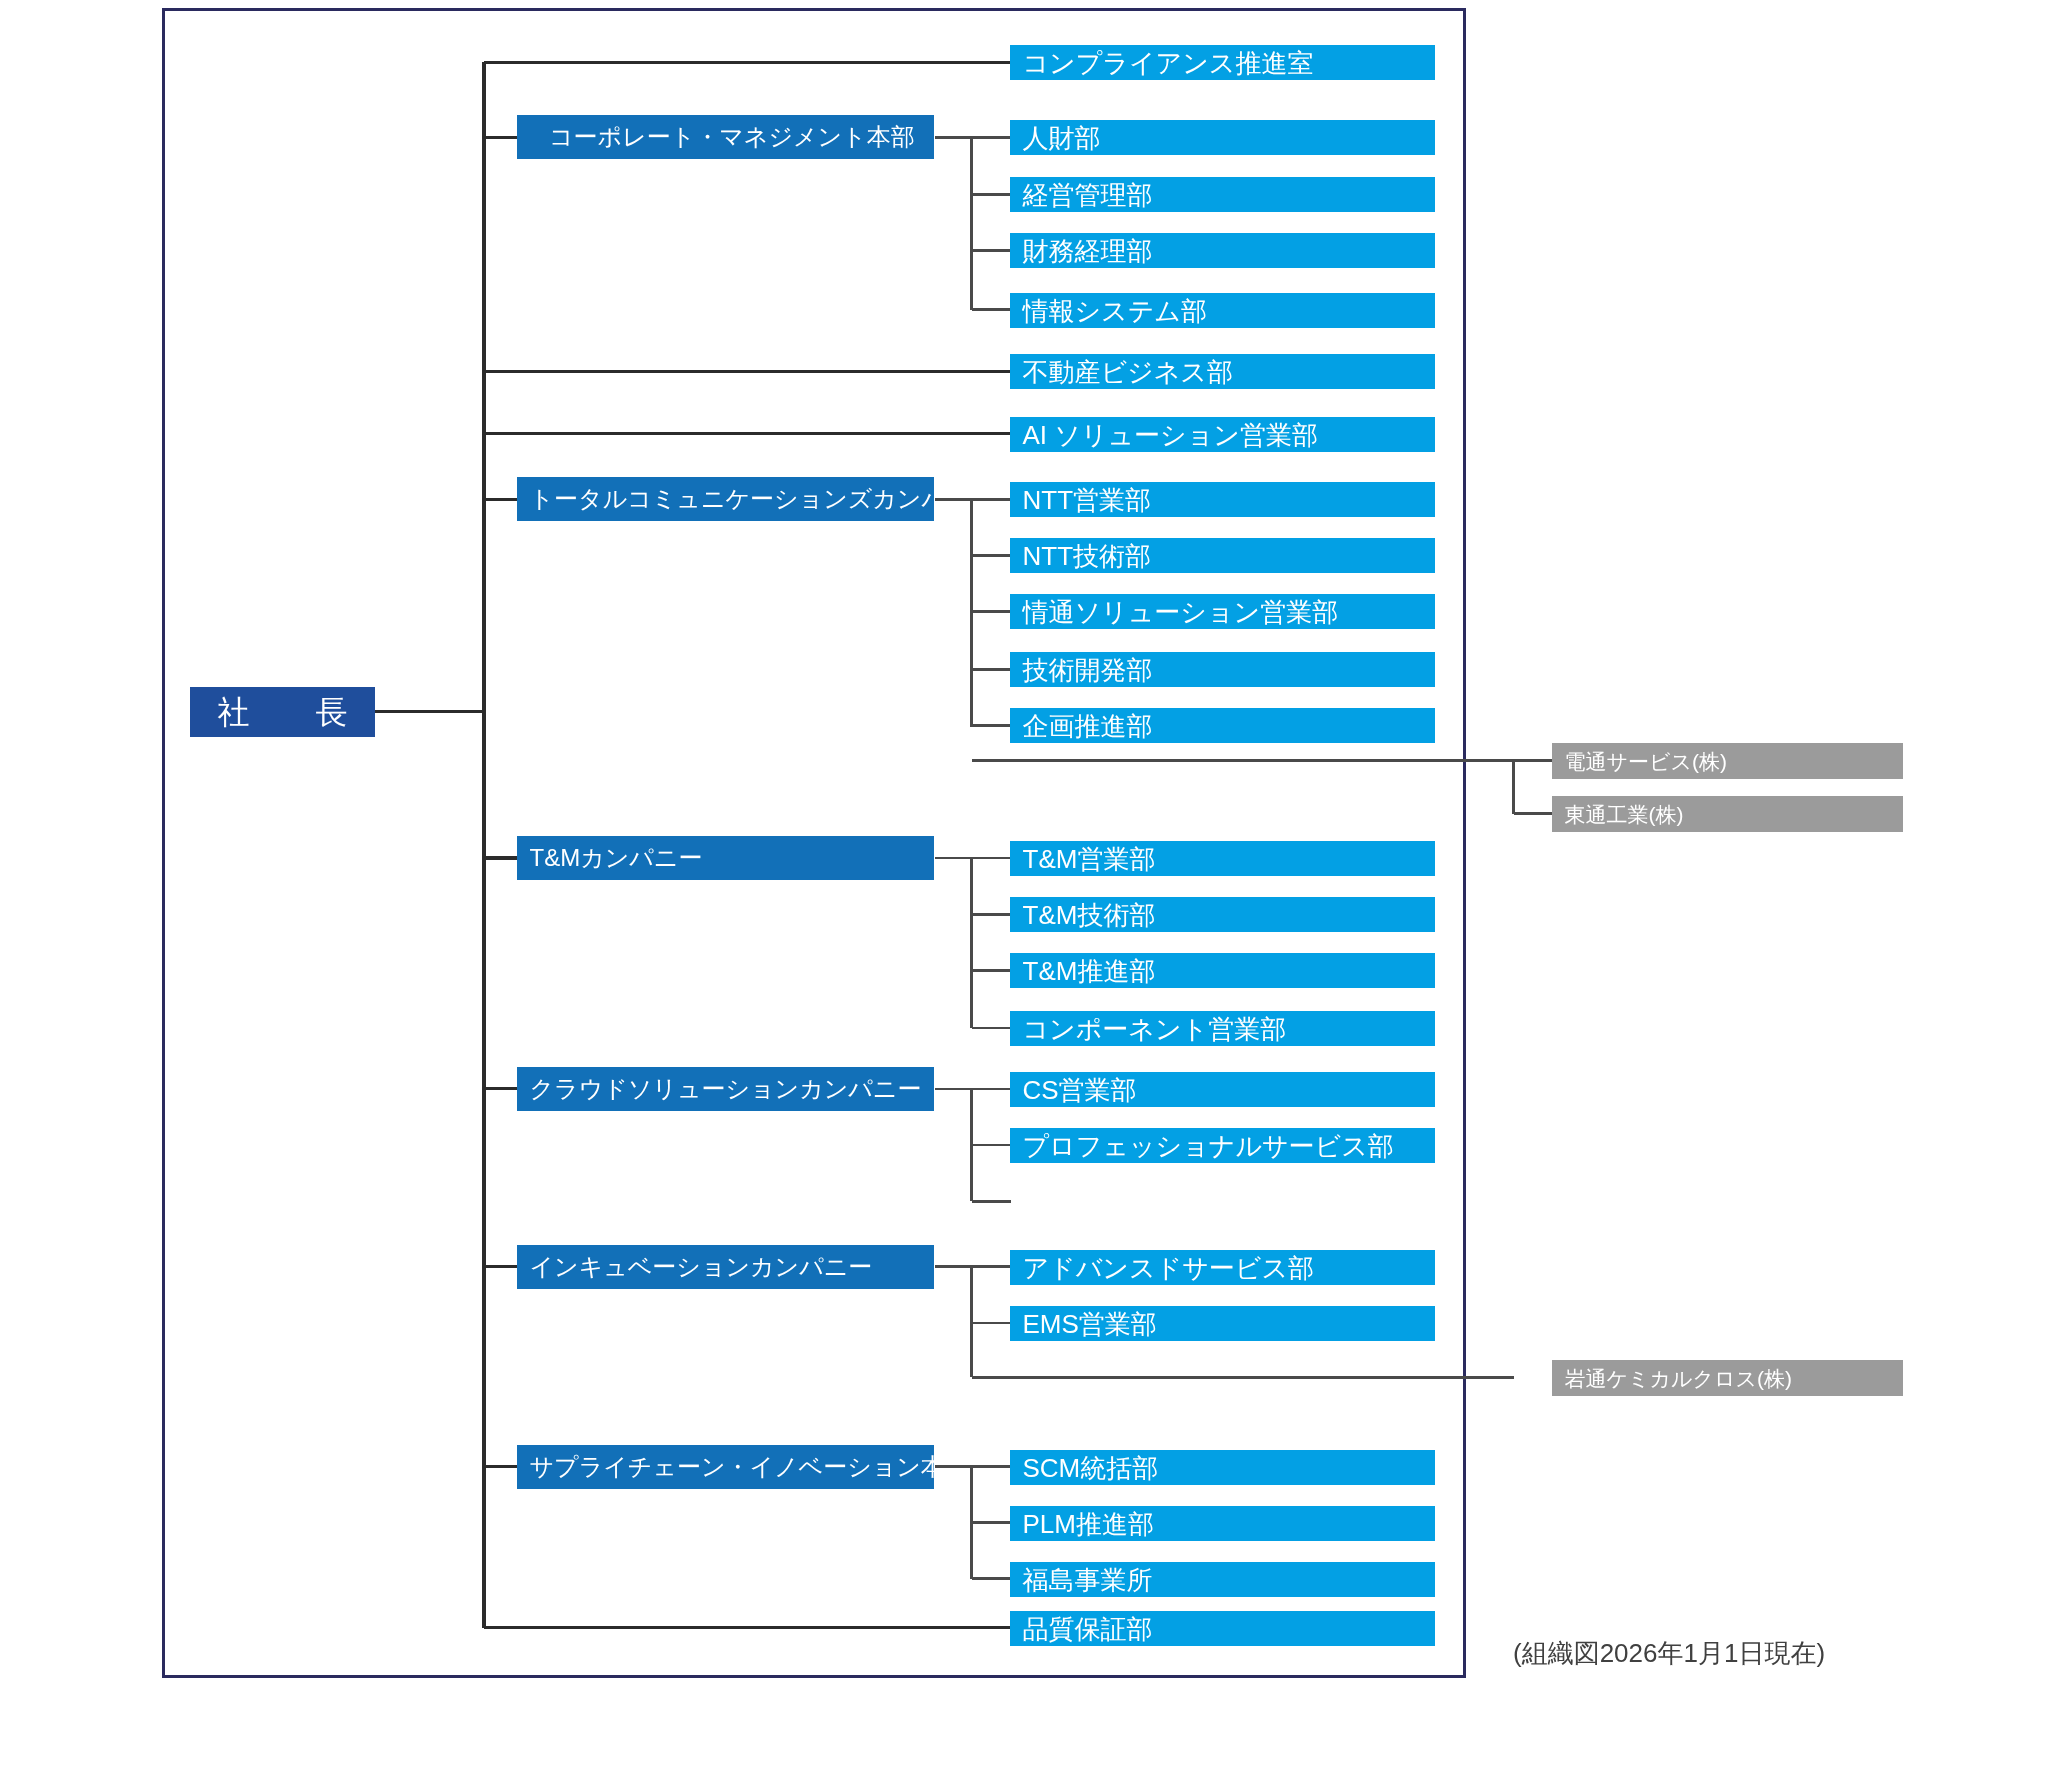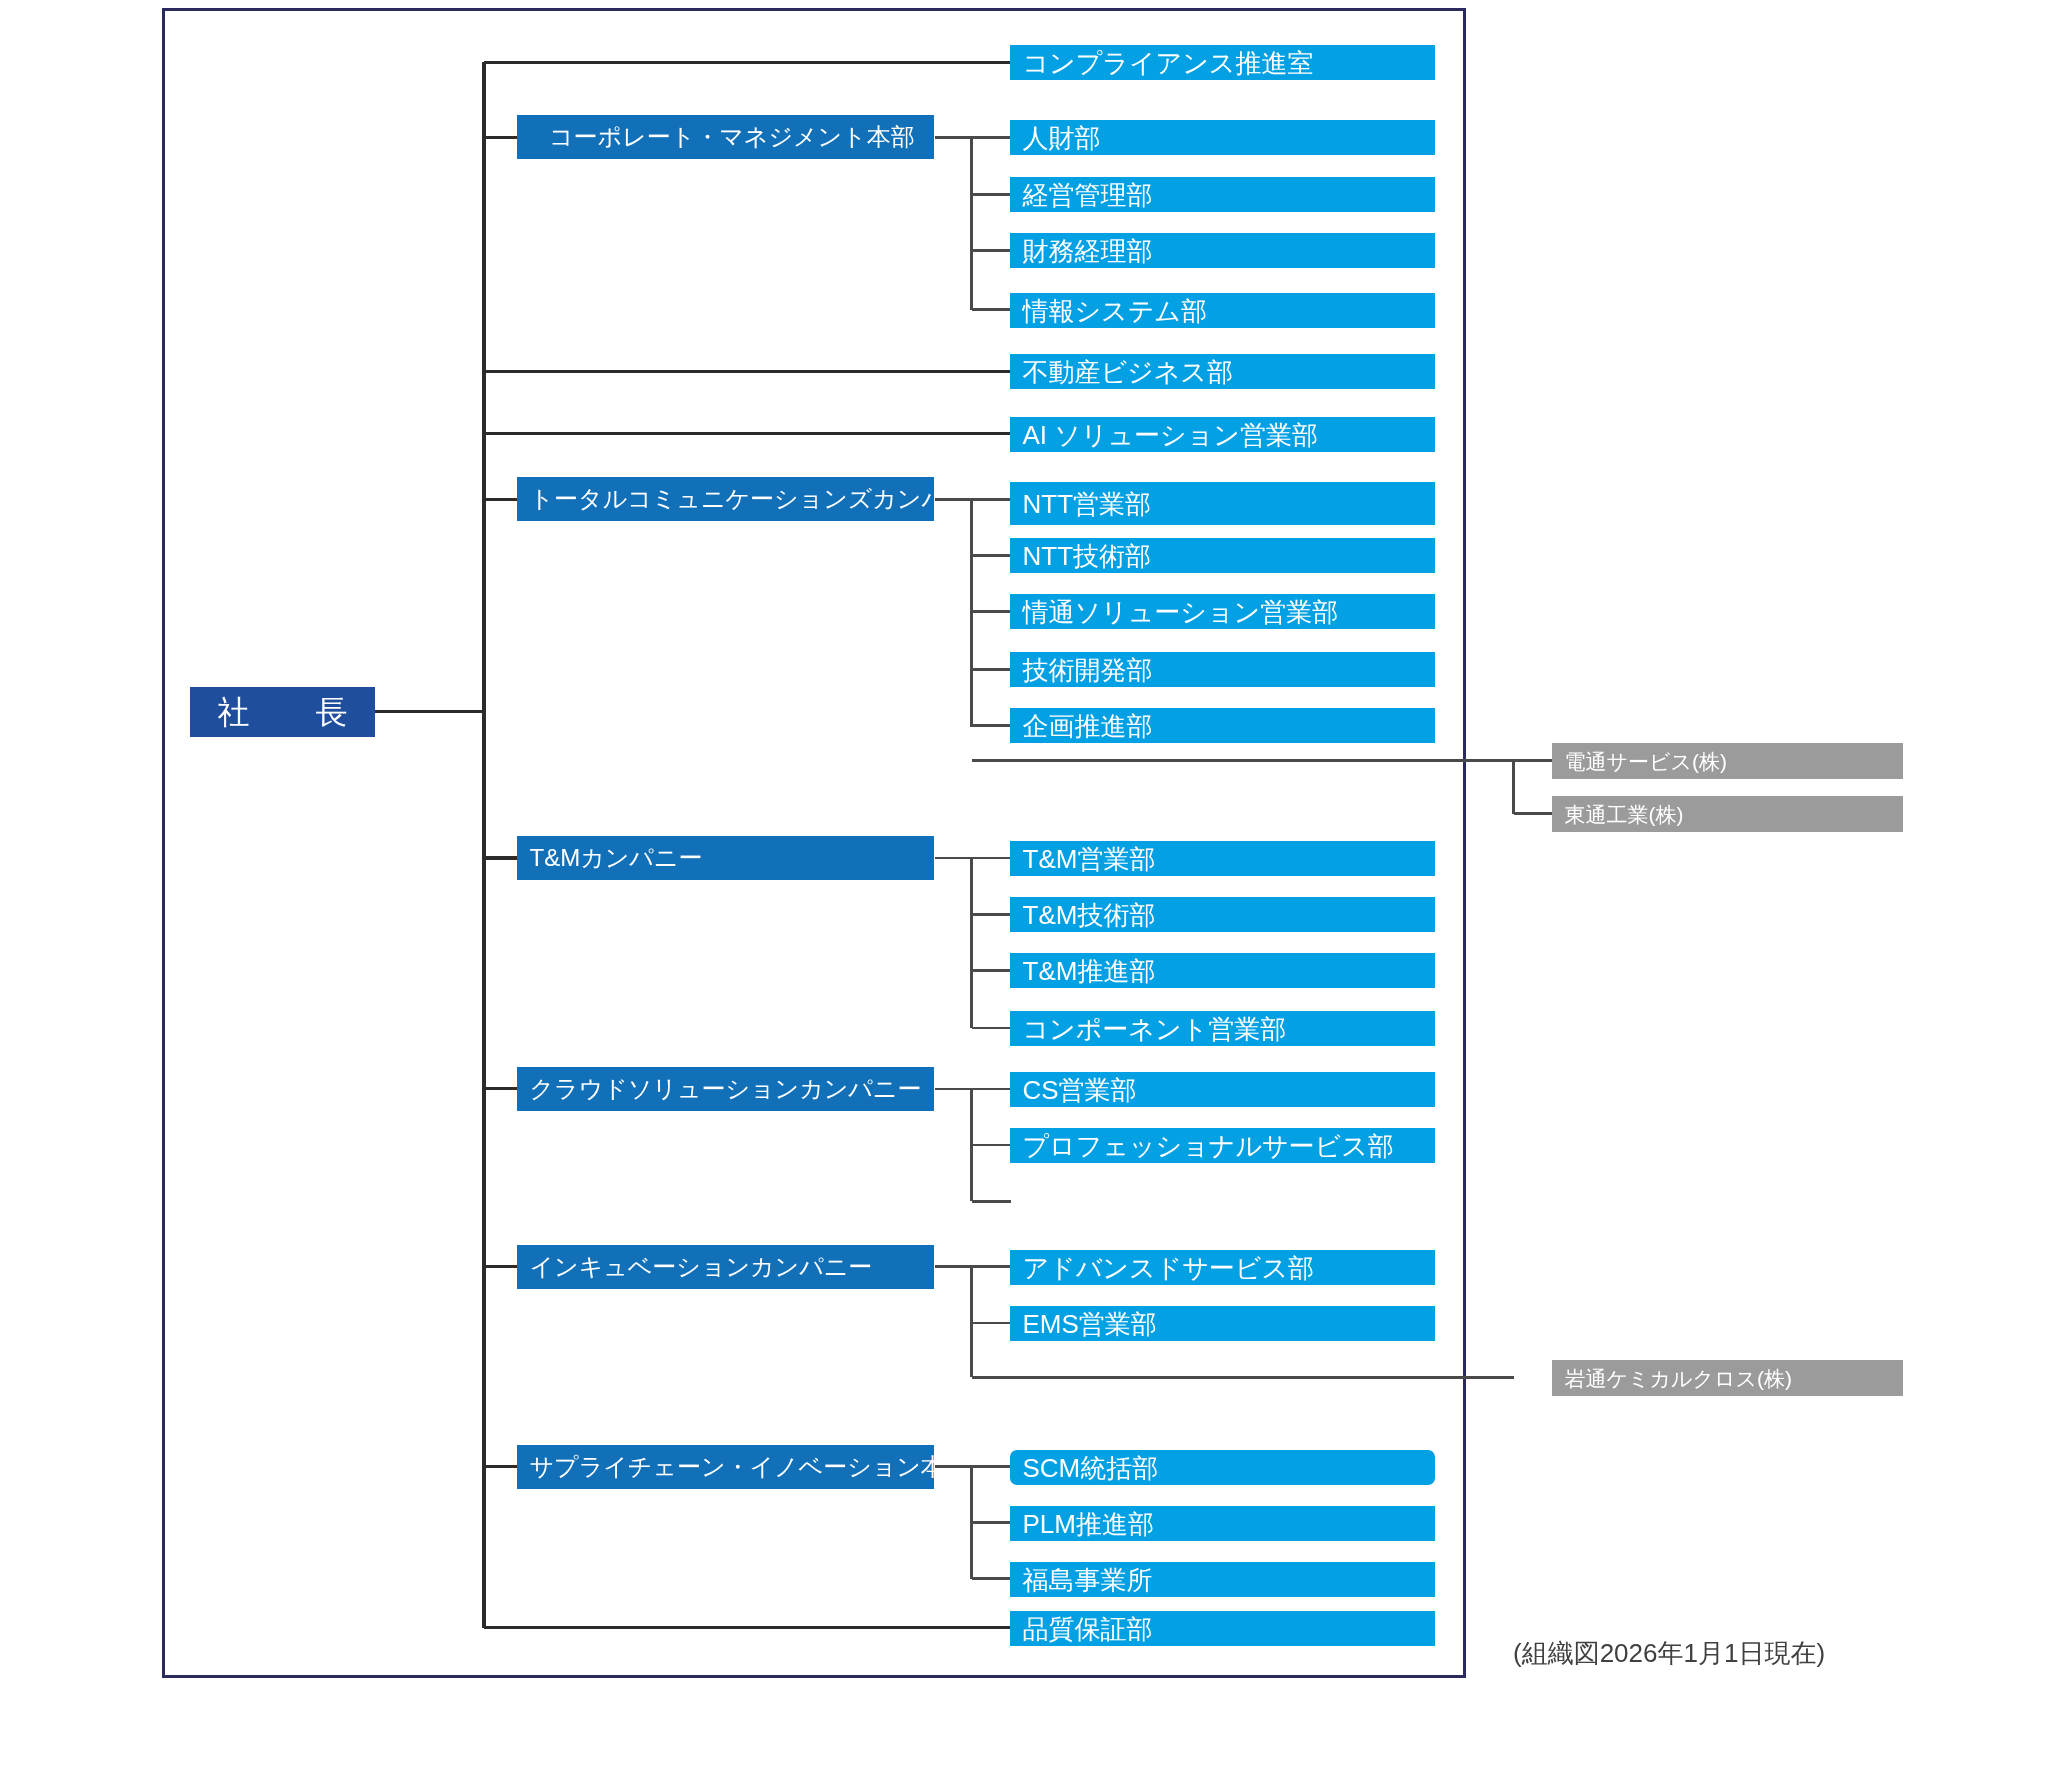--- a/index.html
+++ b/index.html
@@ -159,21 +159,21 @@
     <span>情報システム部</span>
   </div>
 
   <div class="node n-dept" style="left:1010px;top:354px;width:425px;height:35px;">
     <span>不動産ビジネス部</span>
   </div>
   <div class="node n-dept" style="left:1010px;top:417px;width:425px;height:35px;">
     <span>AI ソリューション営業部</span>
   </div>
 
-  <div class="node n-dept" style="left:1010px;top:482px;width:425px;height:43px;">
+  <div class="node n-dept" style="left:1010px;top:482px;width:425px;height:35px;">
     <span>NTT営業部</span>
   </div>
   <div class="node n-dept" style="left:1010px;top:538px;width:425px;height:35px;">
     <span>NTT技術部</span>
   </div>
   <div class="node n-dept" style="left:1010px;top:594px;width:425px;height:35px;">
     <span>情通ソリューション営業部</span>
   </div>
   <div class="node n-dept" style="left:1010px;top:652px;width:425px;height:35px;">
     <span>技術開発部</span>
@@ -202,21 +202,21 @@
     <span>プロフェッショナルサービス部</span>
   </div>
 
   <div class="node n-dept" style="left:1010px;top:1250px;width:425px;height:35px;">
     <span>アドバンスドサービス部</span>
   </div>
   <div class="node n-dept" style="left:1010px;top:1306px;width:425px;height:35px;align-items:center;">
     <span>EMS営業部</span>
   </div>
 
-  <div class="node n-dept" style="left:1010px;top:1450px;width:425px;height:35px;border-radius:7px;">
+  <div class="node n-dept" style="left:1010px;top:1450px;width:425px;height:35px;">
     <span>SCM統括部</span>
   </div>
   <div class="node n-dept" style="left:1010px;top:1506px;width:425px;height:35px;">
     <span>PLM推進部</span>
   </div>
   <div class="node n-dept" style="left:1010px;top:1611px;width:425px;height:35px;">
     <span>品質保証部</span>
   </div>
   <div class="node n-dept" style="left:1010px;top:1562px;width:425px;height:35px;">
     <span>福島事業所</span>

